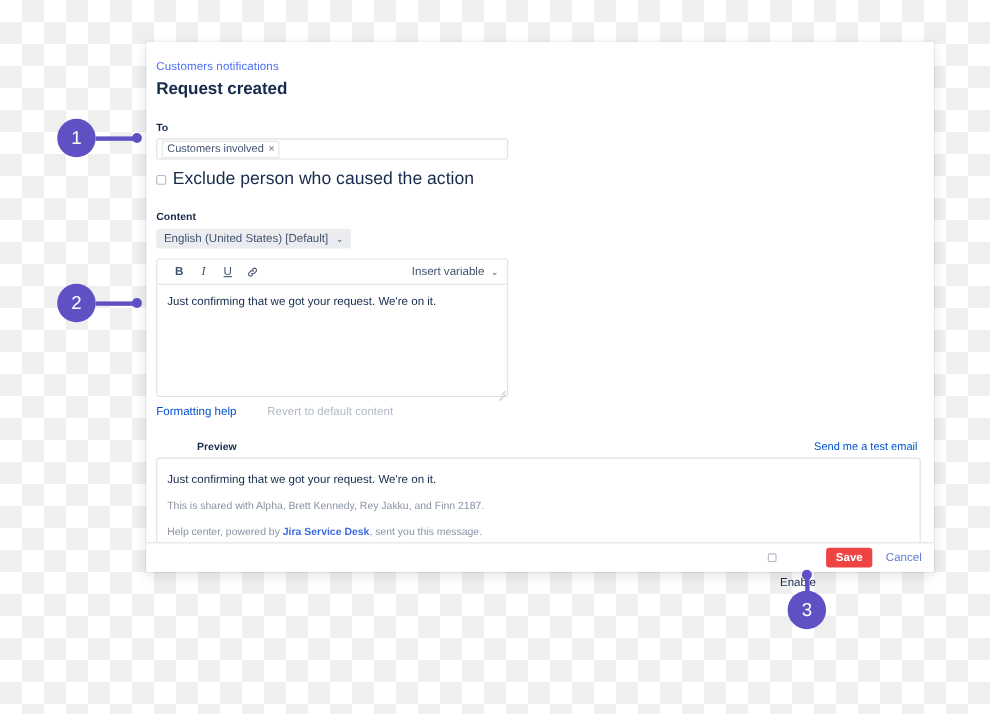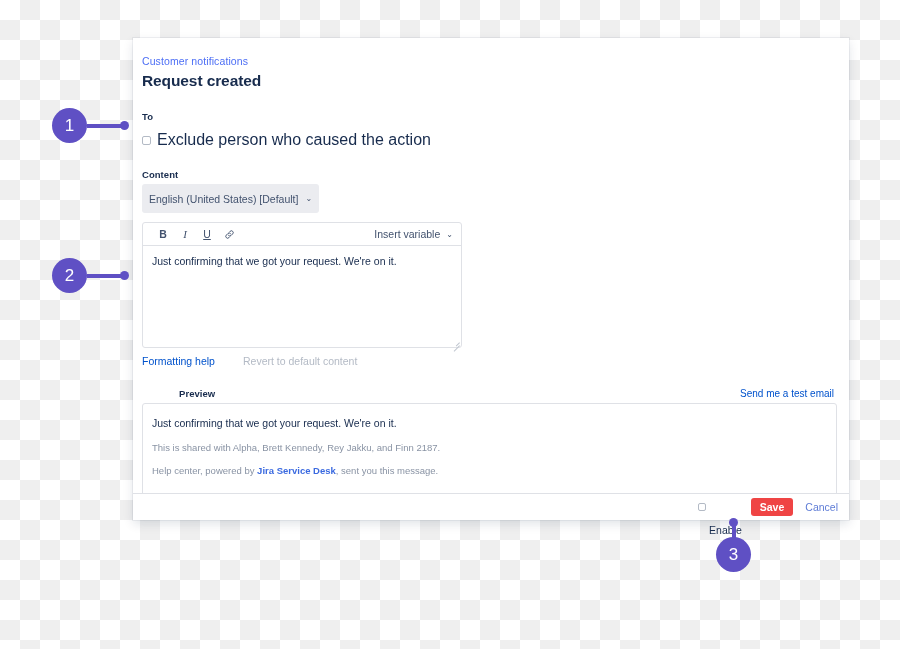--- a/index.html
+++ b/index.html
@@ -114,21 +114,21 @@
     margin-left: 6px;
     cursor: pointer;
   }
 
   
   .lang-select {
     display: inline-flex;
     align-items: center;
     background: #ebecf0;
     border-radius: 3px;
-    height: 29px;
+    height: 18px;
     padding: 0 7px;
     font-size: 10.5px;
     color: #42526e;
     cursor: pointer;
   }
   .lang-select .caret {
     margin-left: 7px;
     font-size: 8px;
     color: #42526e;
   }
@@ -357,25 +357,31 @@
   #callout-2 { left: 52px; top: 258px; }
   #callout-3 { left: 716px; top: 518px; }
 </style>
 </head>
 <body>
 
 <div id="panel">
 
   <div id="panel-body">
 
-    <div class="breadcrumb">Customer notifications</div>
+    <div class="breadcrumb">Customers notifications</div>
     <div class="page-title">Request created</div>
 
     
     <div class="field-label">To</div>
+    <div class="to-field">
+      <span class="chip">
+        <span>Customers involved</span>
+        <span class="chip-x">×</span>
+      </span>
+    </div>
 
     
     <div class="cb-row">
       <span class="cb-box"></span>
       <span class="cb-label">Exclude person who caused the action</span>
     </div>
 
     
     <div class="field-label">Content</div>
     <div class="lang-select">

